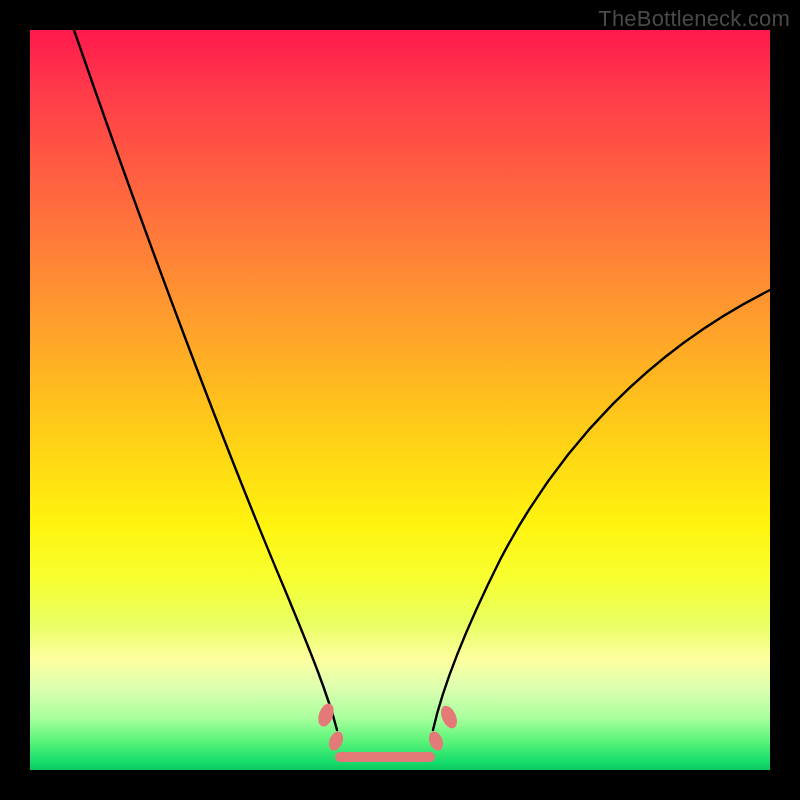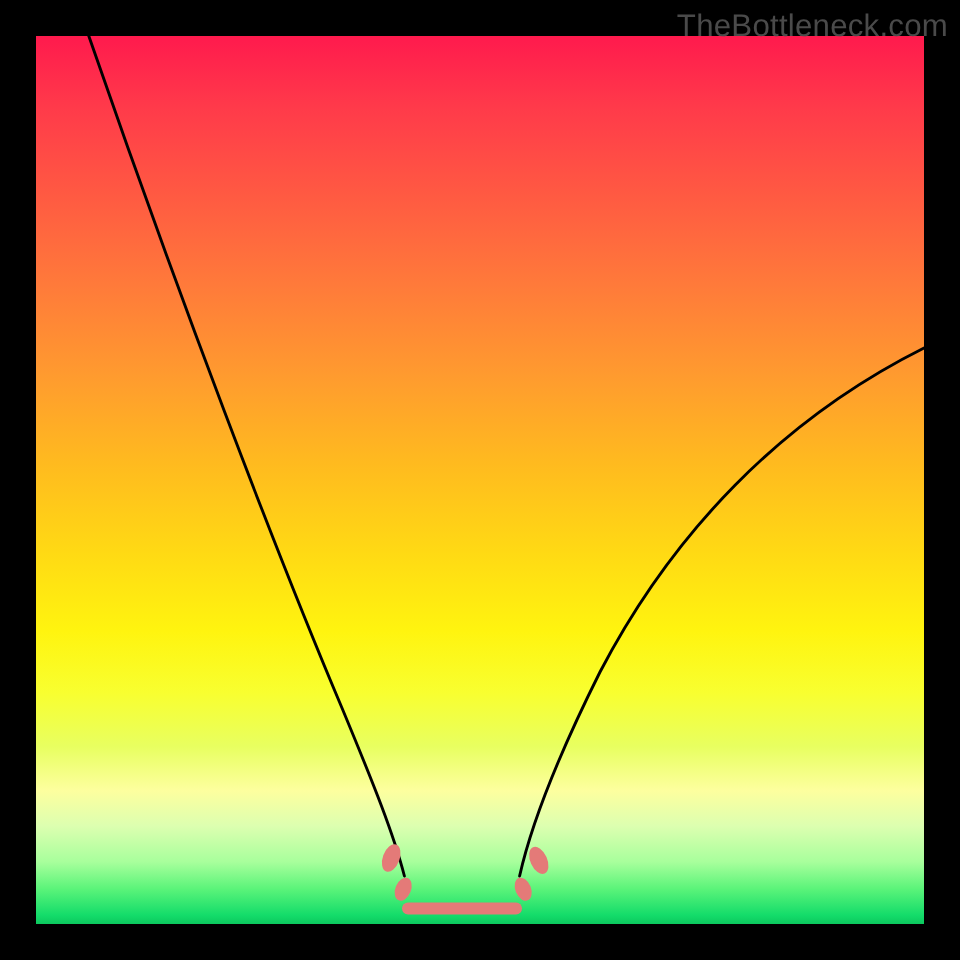--- a/index.html
+++ b/index.html
@@ -41,21 +41,21 @@
       #5cf47a 96%,
       #14dc6a 99%,
       #0cc85e 100%
     );
   }
   .watermark {
     position: absolute;
     top: 6px;
     right: 10px;
     color: #4a4a4a;
-    font-size: 26px;
+    font-size: 22px;
     letter-spacing: 0.2px;
     user-select: none;
   }
   svg.curves {
     position: absolute;
     left: 0;
     top: 0;
     width: 740px;
     height: 740px;
     overflow: visible;

